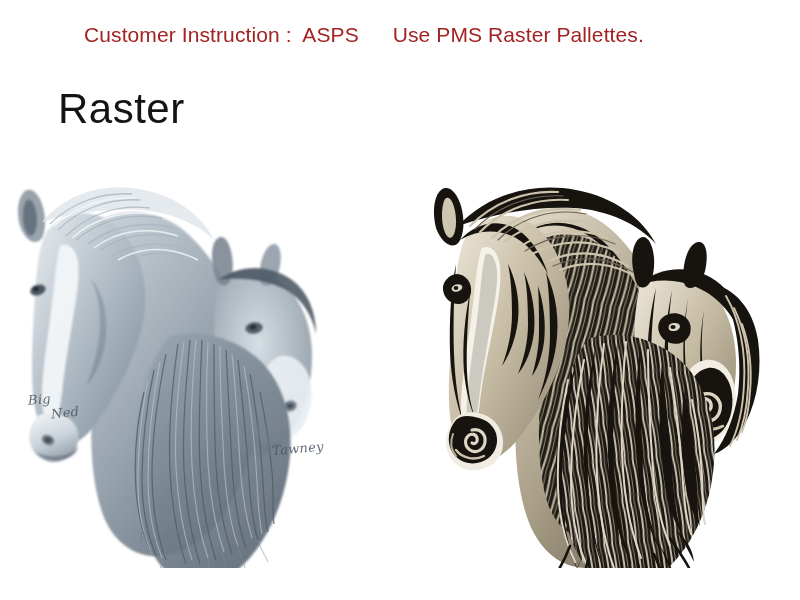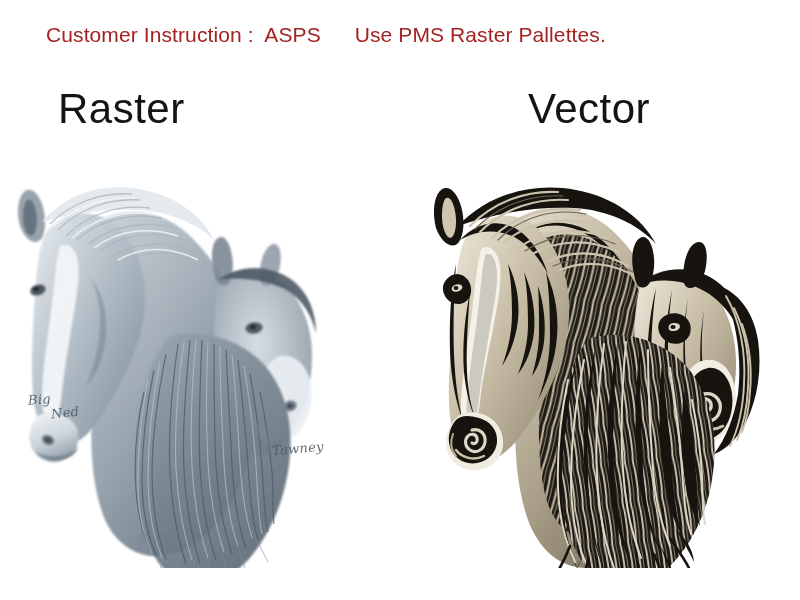--- a/index.html
+++ b/index.html
@@ -24,21 +24,21 @@
 
   
   .instruction-bar {
     position: absolute;
     left: 0;
     top: 18px;
     width: 800px;
     height: 34px;
     display: flex;
     align-items: center;
-    padding-left: 46px;
+    padding-left: 84px;
     box-sizing: border-box;
   }
   .instruction-text {
     color: #a32222;
     font-size: 21px;
     font-weight: 400;
     letter-spacing: 0.1px;
     white-space: pre;
     font-family: "Liberation Sans", sans-serif;
   }
@@ -124,21 +124,20 @@
 <div id="page">
 
   <div class="instruction-bar">
     <span class="instruction-text">Customer Instruction :  ASPS</span>
     <span class="instruction-gap"></span>
     <span class="instruction-text">Use PMS Raster Pallettes.</span>
   </div>
 
   <div class="col-title" id="title-raster">Raster</div>
 
-  <div class="col-title" id="title-vector">Vector</div>
 
   <div class="art-panel" id="panel-raster">
     <svg viewBox="0 0 370 400" preserveAspectRatio="xMidYMid meet">
       <defs>
 
         <linearGradient id="rgA" x1="0" y1="0" x2="1" y2="1">
           <stop offset="0%" stop-color="#e9eef1"></stop>
           <stop offset="45%" stop-color="#b4bfc8"></stop>
           <stop offset="100%" stop-color="#7b8a96"></stop>
         </linearGradient>

